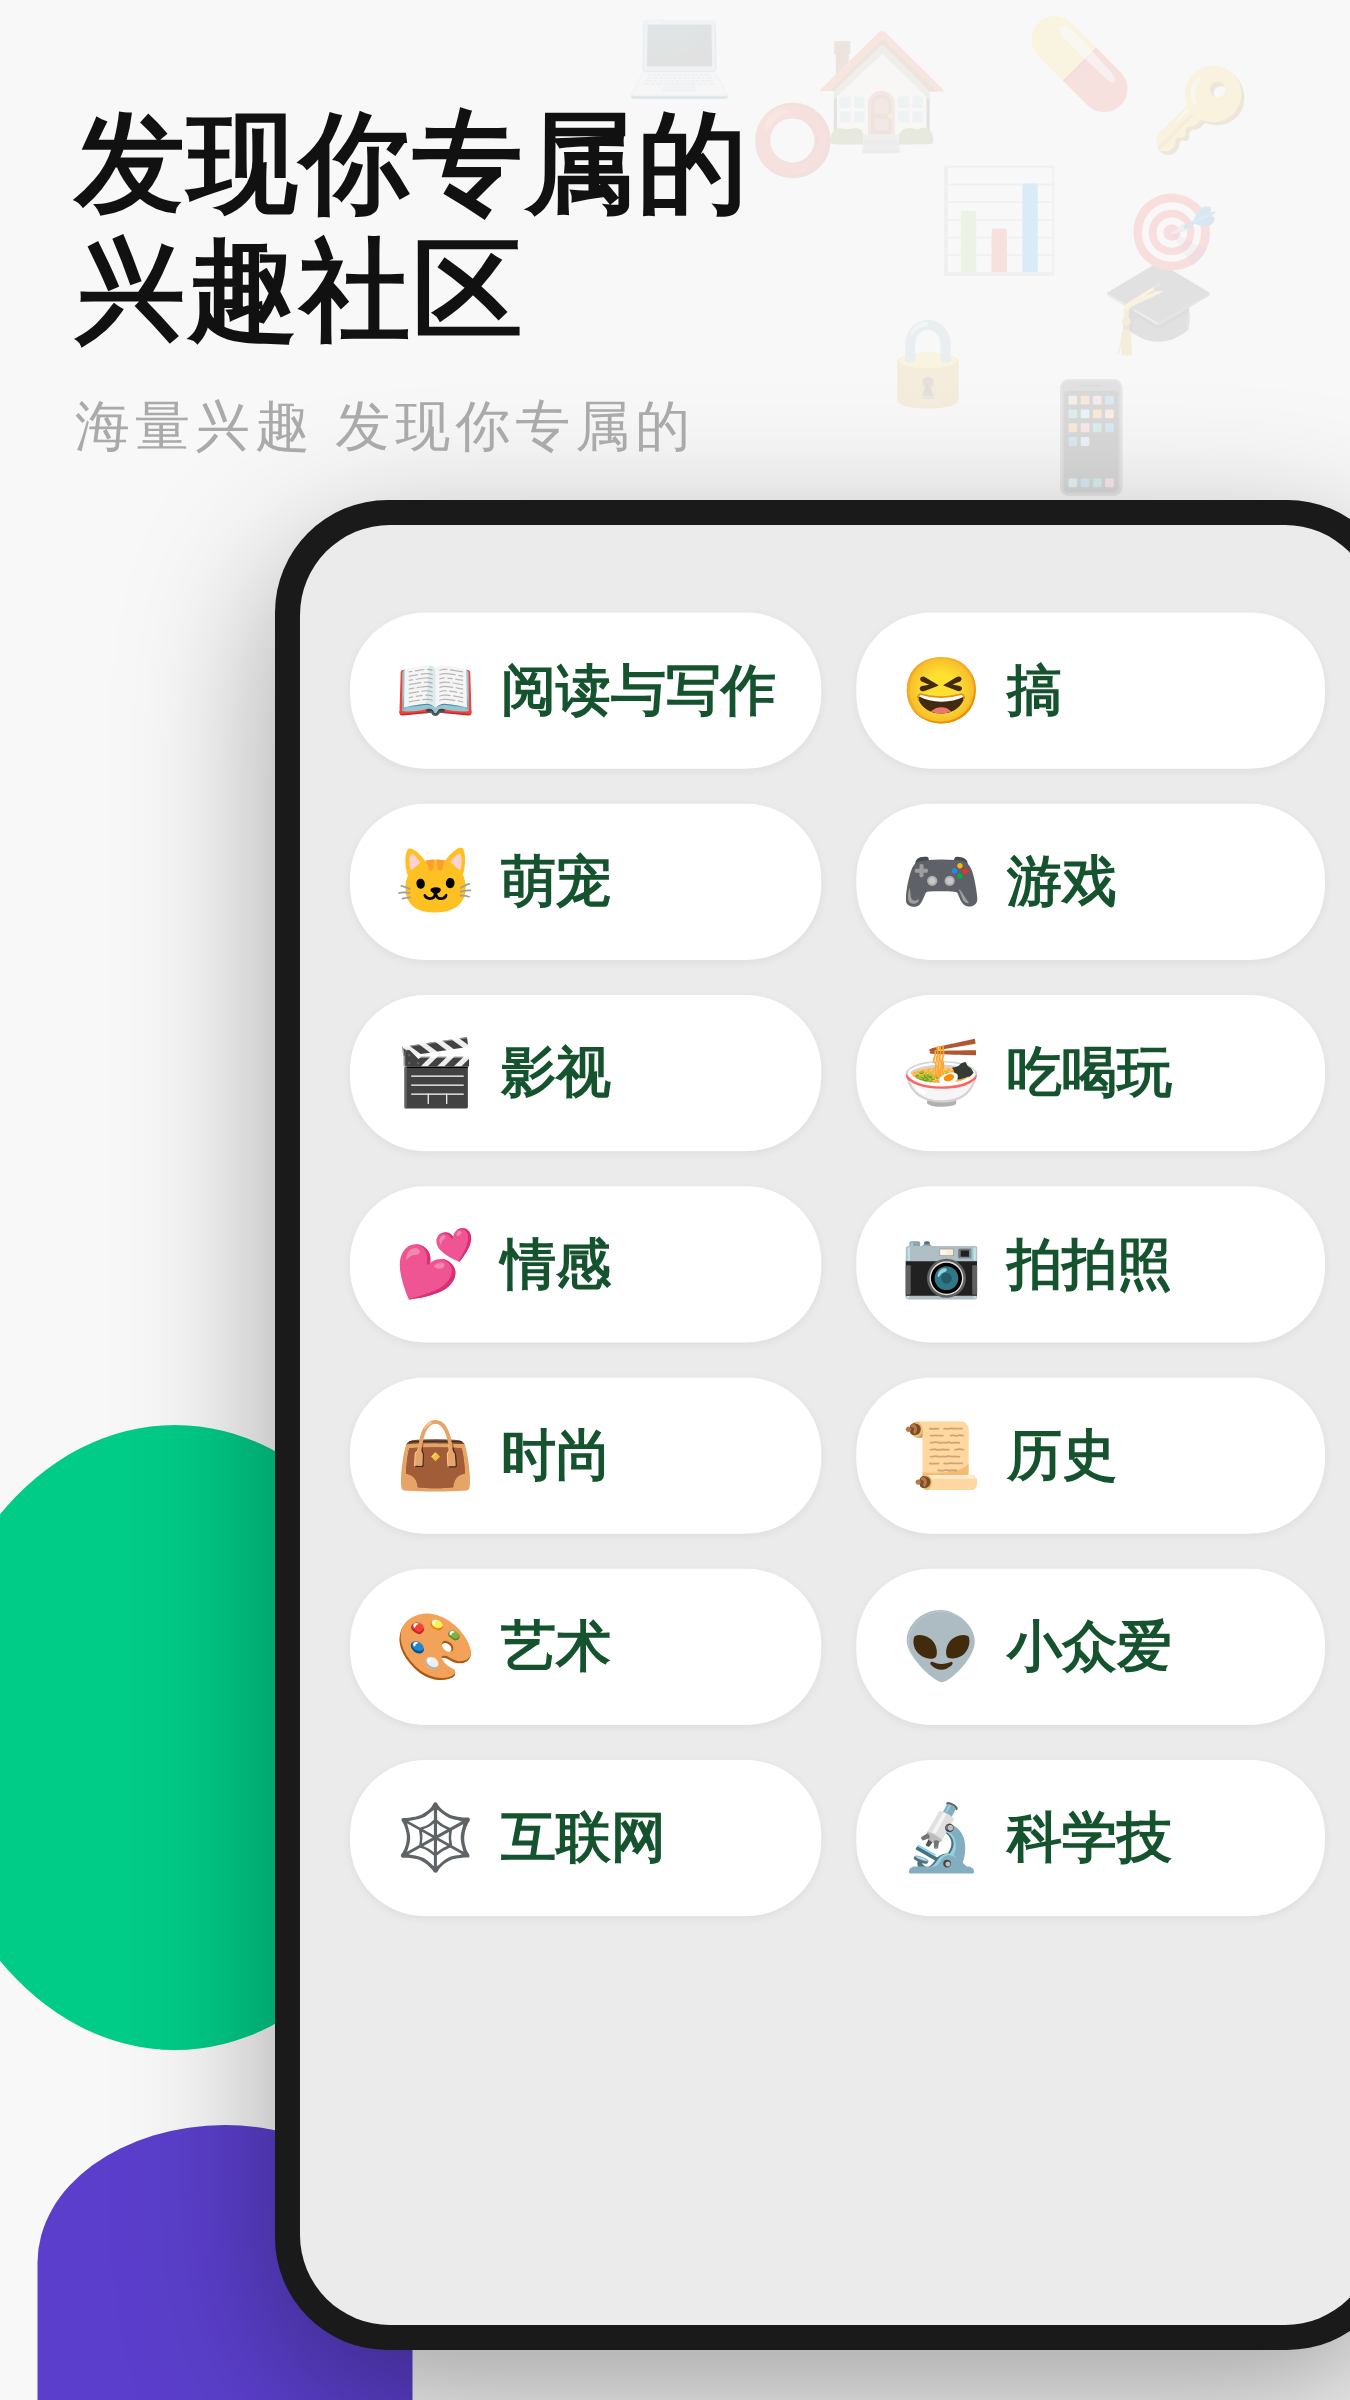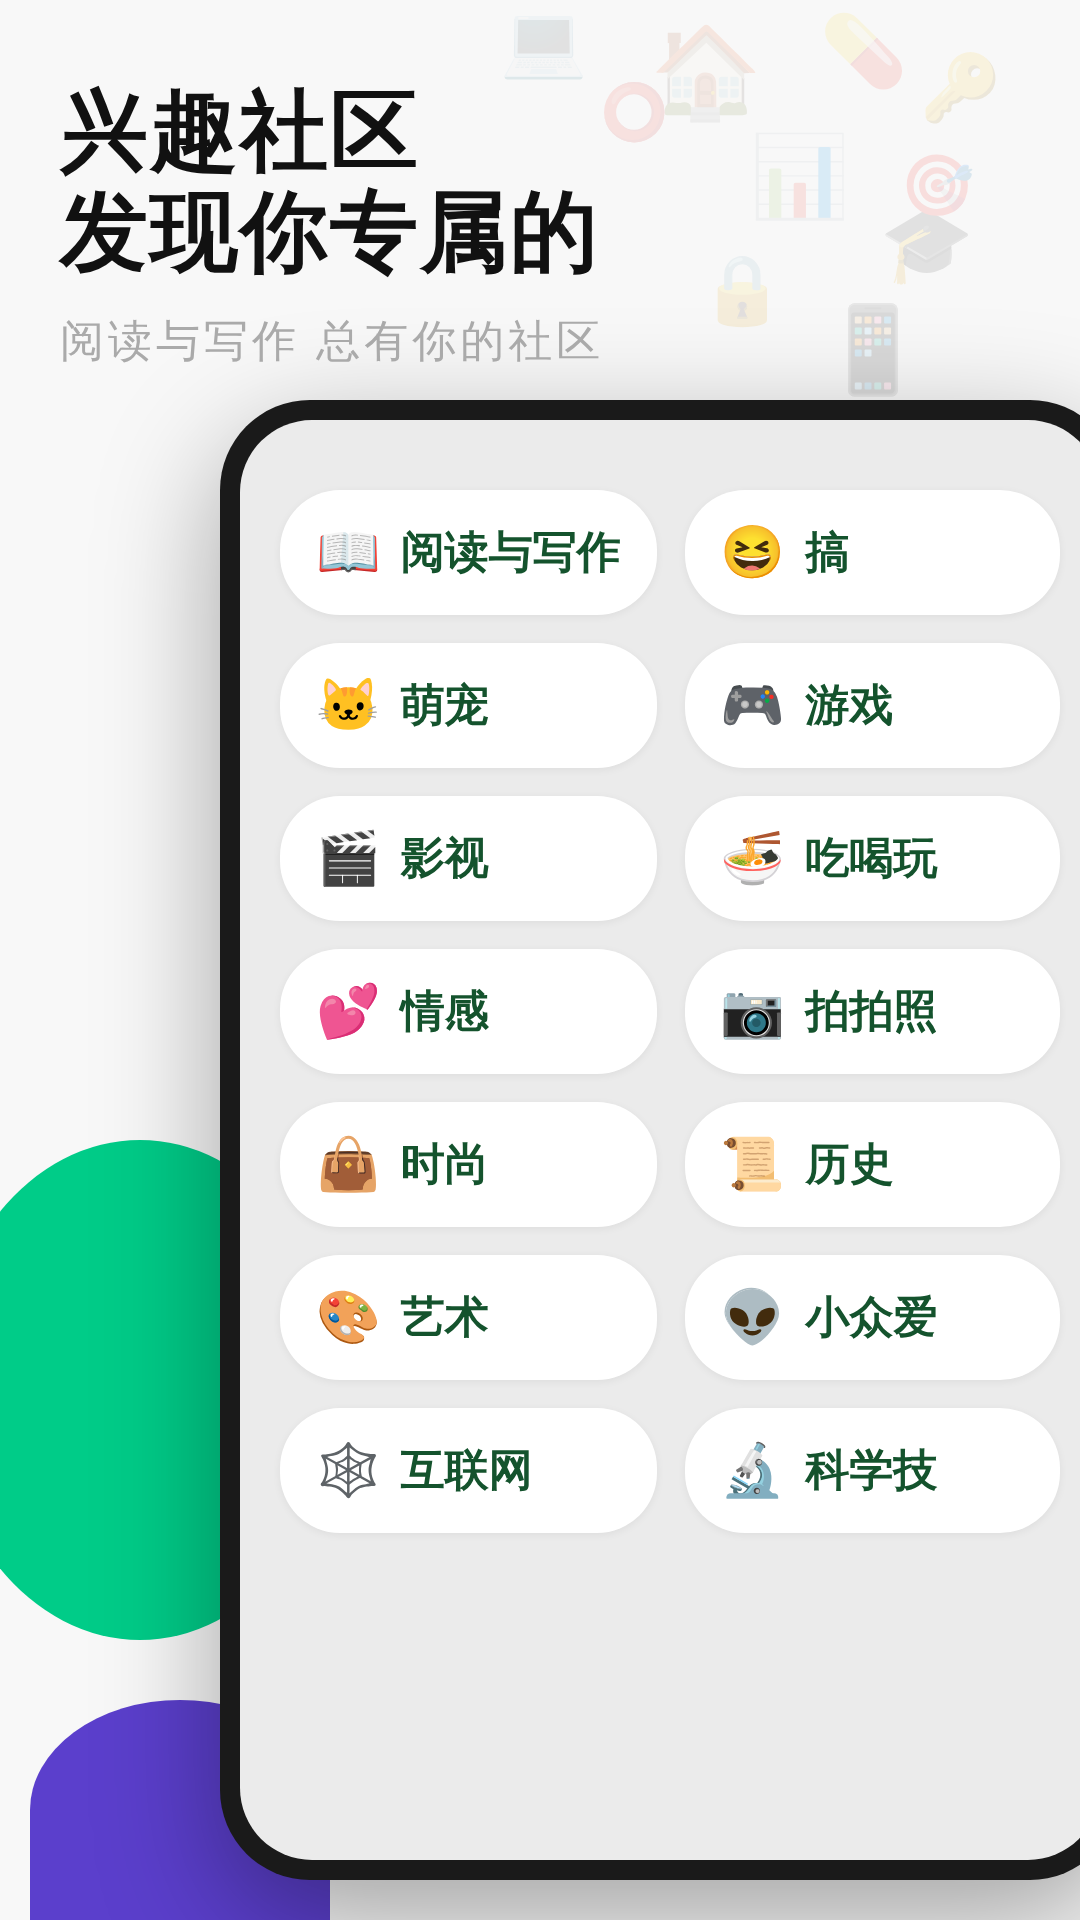--- a/index.html
+++ b/index.html
@@ -164,24 +164,24 @@
   <span class="bg-icon" style="top:80px;left:600px;font-size:55px;">⭕</span>
   <span class="bg-icon" style="top:250px;left:700px;font-size:68px;">🔒</span>
 </div>
 
 <div class="green-shape"></div>
 
 <div class="purple-shape"></div>
 
 <div class="header-area">
   <div class="main-title">
+    <div>发现你专属的</div>
     <div>兴趣社区</div>
-    <div>发现你专属的</div>
   </div>
-  <div class="sub-title">阅读与写作  总有你的社区</div>
+  <div class="sub-title">海量兴趣  发现你专属的</div>
 </div>
 
 <div class="phone-container">
   <div class="phone-frame">
     <div class="phone-screen">
       <div class="categories-grid">
 
         <div class="category-pill">
           <span class="category-emoji">📖</span>
           <span class="category-label">阅读与写作</span>

